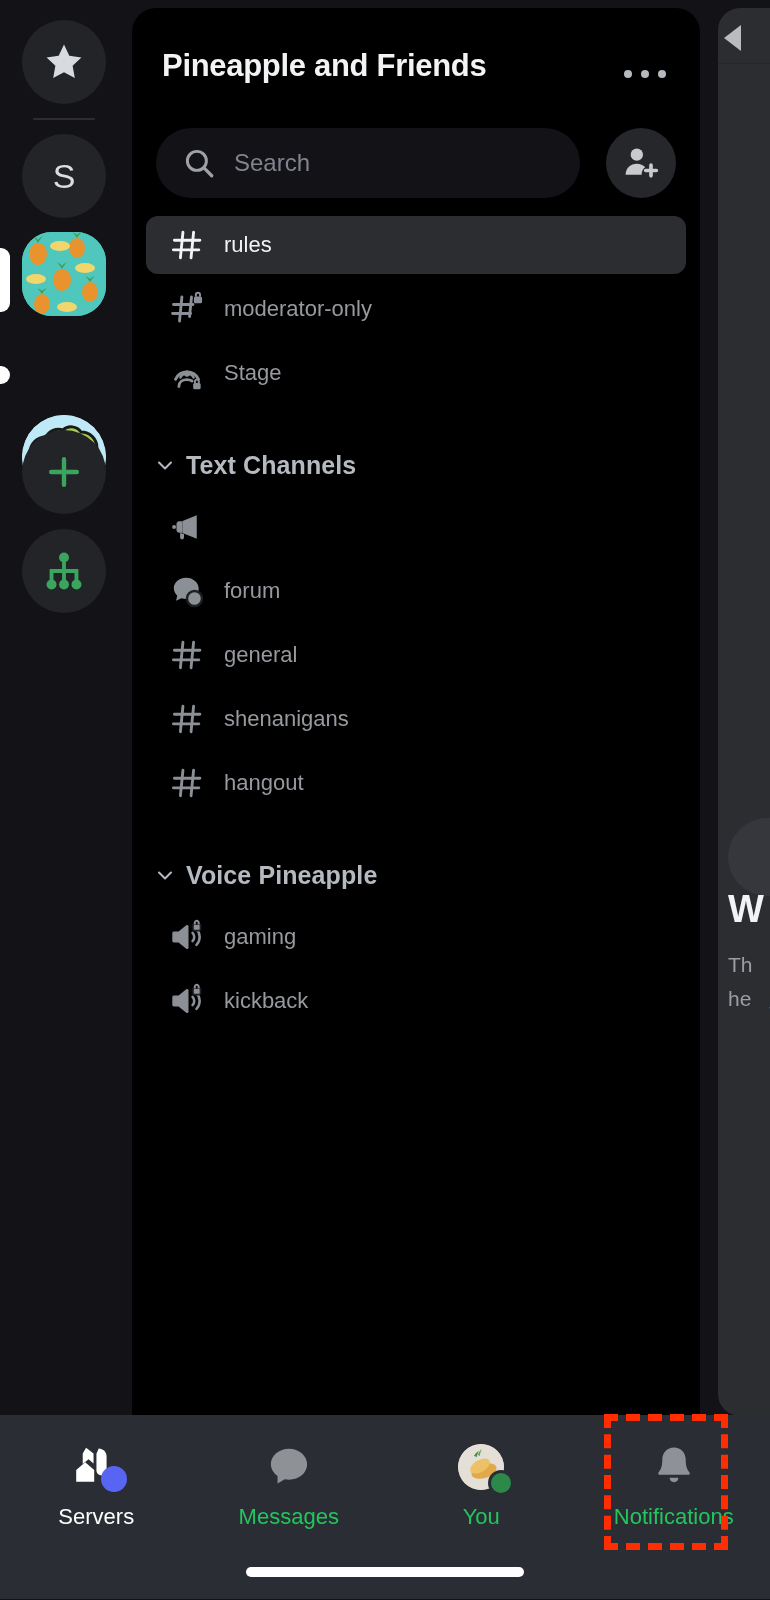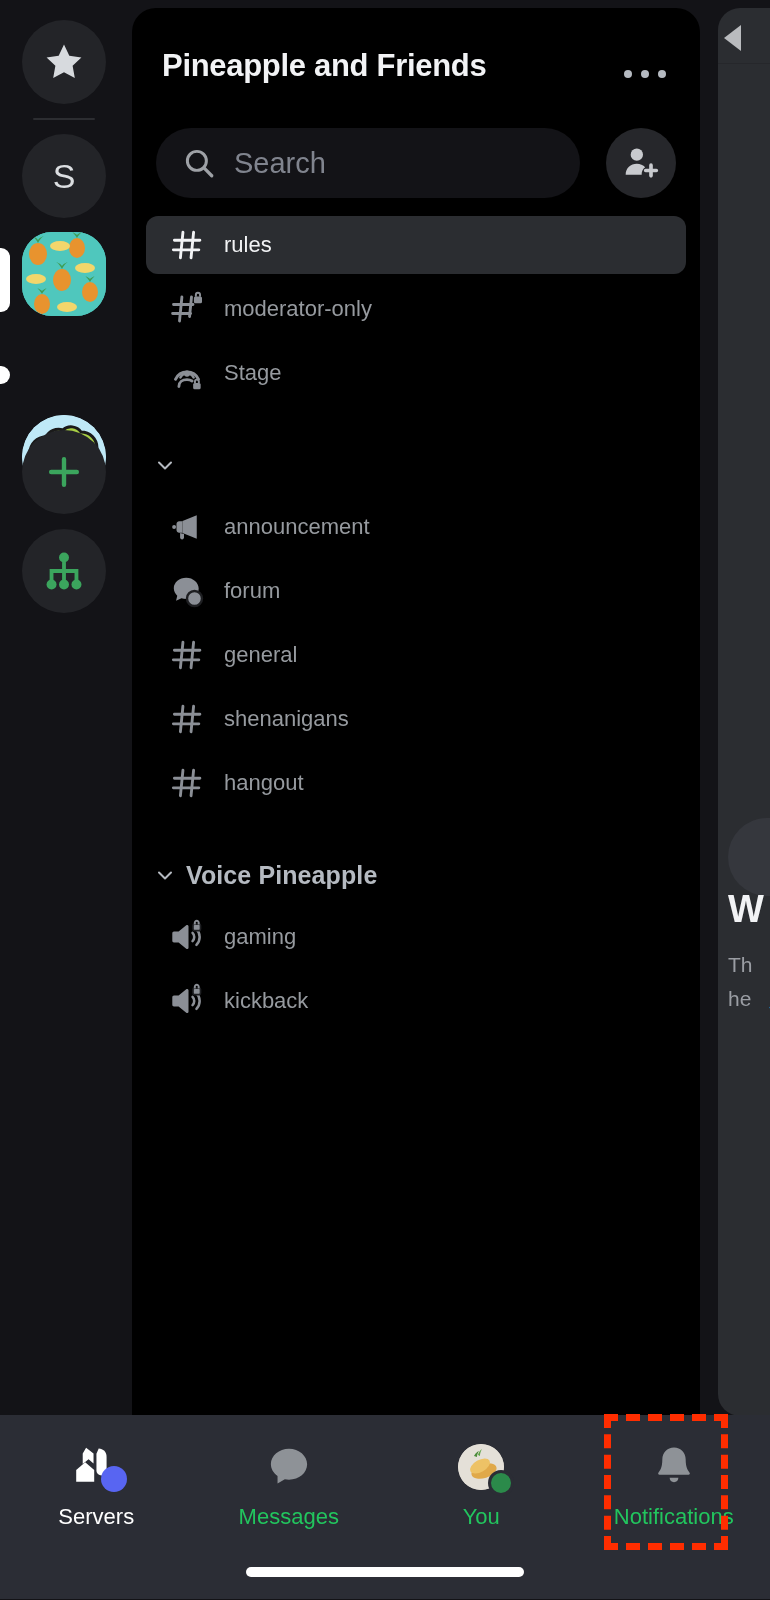--- a/index.html
+++ b/index.html
@@ -187,21 +187,21 @@
     height: 70px;
     background: #131317;
     border-radius: 35px;
     display: flex;
     align-items: center;
     padding-left: 26px;
   }
   .search-icon-wrap { width: 34px; height: 34px; flex: none; }
   .search-text {
     margin-left: 18px;
-    font-size: 29px;
+    font-size: 24px;
     color: #80848e;
   }
   .add-member-btn {
     position: absolute;
     right: 0; top: 0;
     width: 70px; height: 70px;
     border-radius: 50%;
     background: #26272b;
     display: flex;
     align-items: center;
@@ -494,32 +494,32 @@
         </span>
         <span class="chan-label">Stage</span>
       </div>
 
       <div class="cat-row">
         <span class="cat-chevron">
           <svg width="24" height="24" viewBox="0 0 24 24">
             <path d="M6 9.5l6 6 6-6" fill="none" stroke="#b5bac1" stroke-width="2" stroke-linecap="round" stroke-linejoin="round"></path>
           </svg>
         </span>
+        <span class="cat-label">Text Channels</span>
       </div>
 
       <div class="chan-row">
         <span class="chan-icon">
           <svg width="36" height="36" viewBox="0 0 24 24">
             <path d="M18.5 4.2v15.6L9 16V8z" fill="#8b8f96"></path>
             <path d="M9 8.2H6.8c-1 0-1.8.8-1.8 1.8v4c0 1 .8 1.8 1.8 1.8H9z" fill="#8b8f96"></path>
             <path d="M7.4 16v3c0 .7.6 1.3 1.3 1.3s1.3-.6 1.3-1.3v-2.4z" fill="#8b8f96"></path>
             <circle cx="3.4" cy="12" r="1.3" fill="#8b8f96"></circle>
           </svg>
         </span>
-        <span class="chan-label">announcement</span>
       </div>
 
       <div class="chan-row">
         <span class="chan-icon">
           <svg width="36" height="36" viewBox="0 0 24 24">
             <path d="M11.5 3.2c-4.6 0-8.3 3.1-8.3 7 0 1.9.9 3.6 2.3 4.9l-.8 3.4 3.6-1.6c1 .3 2.1.5 3.2.5 4.6 0 8.3-3.1 8.3-7s-3.7-7.2-8.3-7.2z" fill="#8b8f96"></path>
             <circle cx="17" cy="17" r="5" fill="#8b8f96" stroke="#1e1f22" stroke-width="1.6"></circle>
           </svg>
         </span>
         <span class="chan-label">forum</span>

